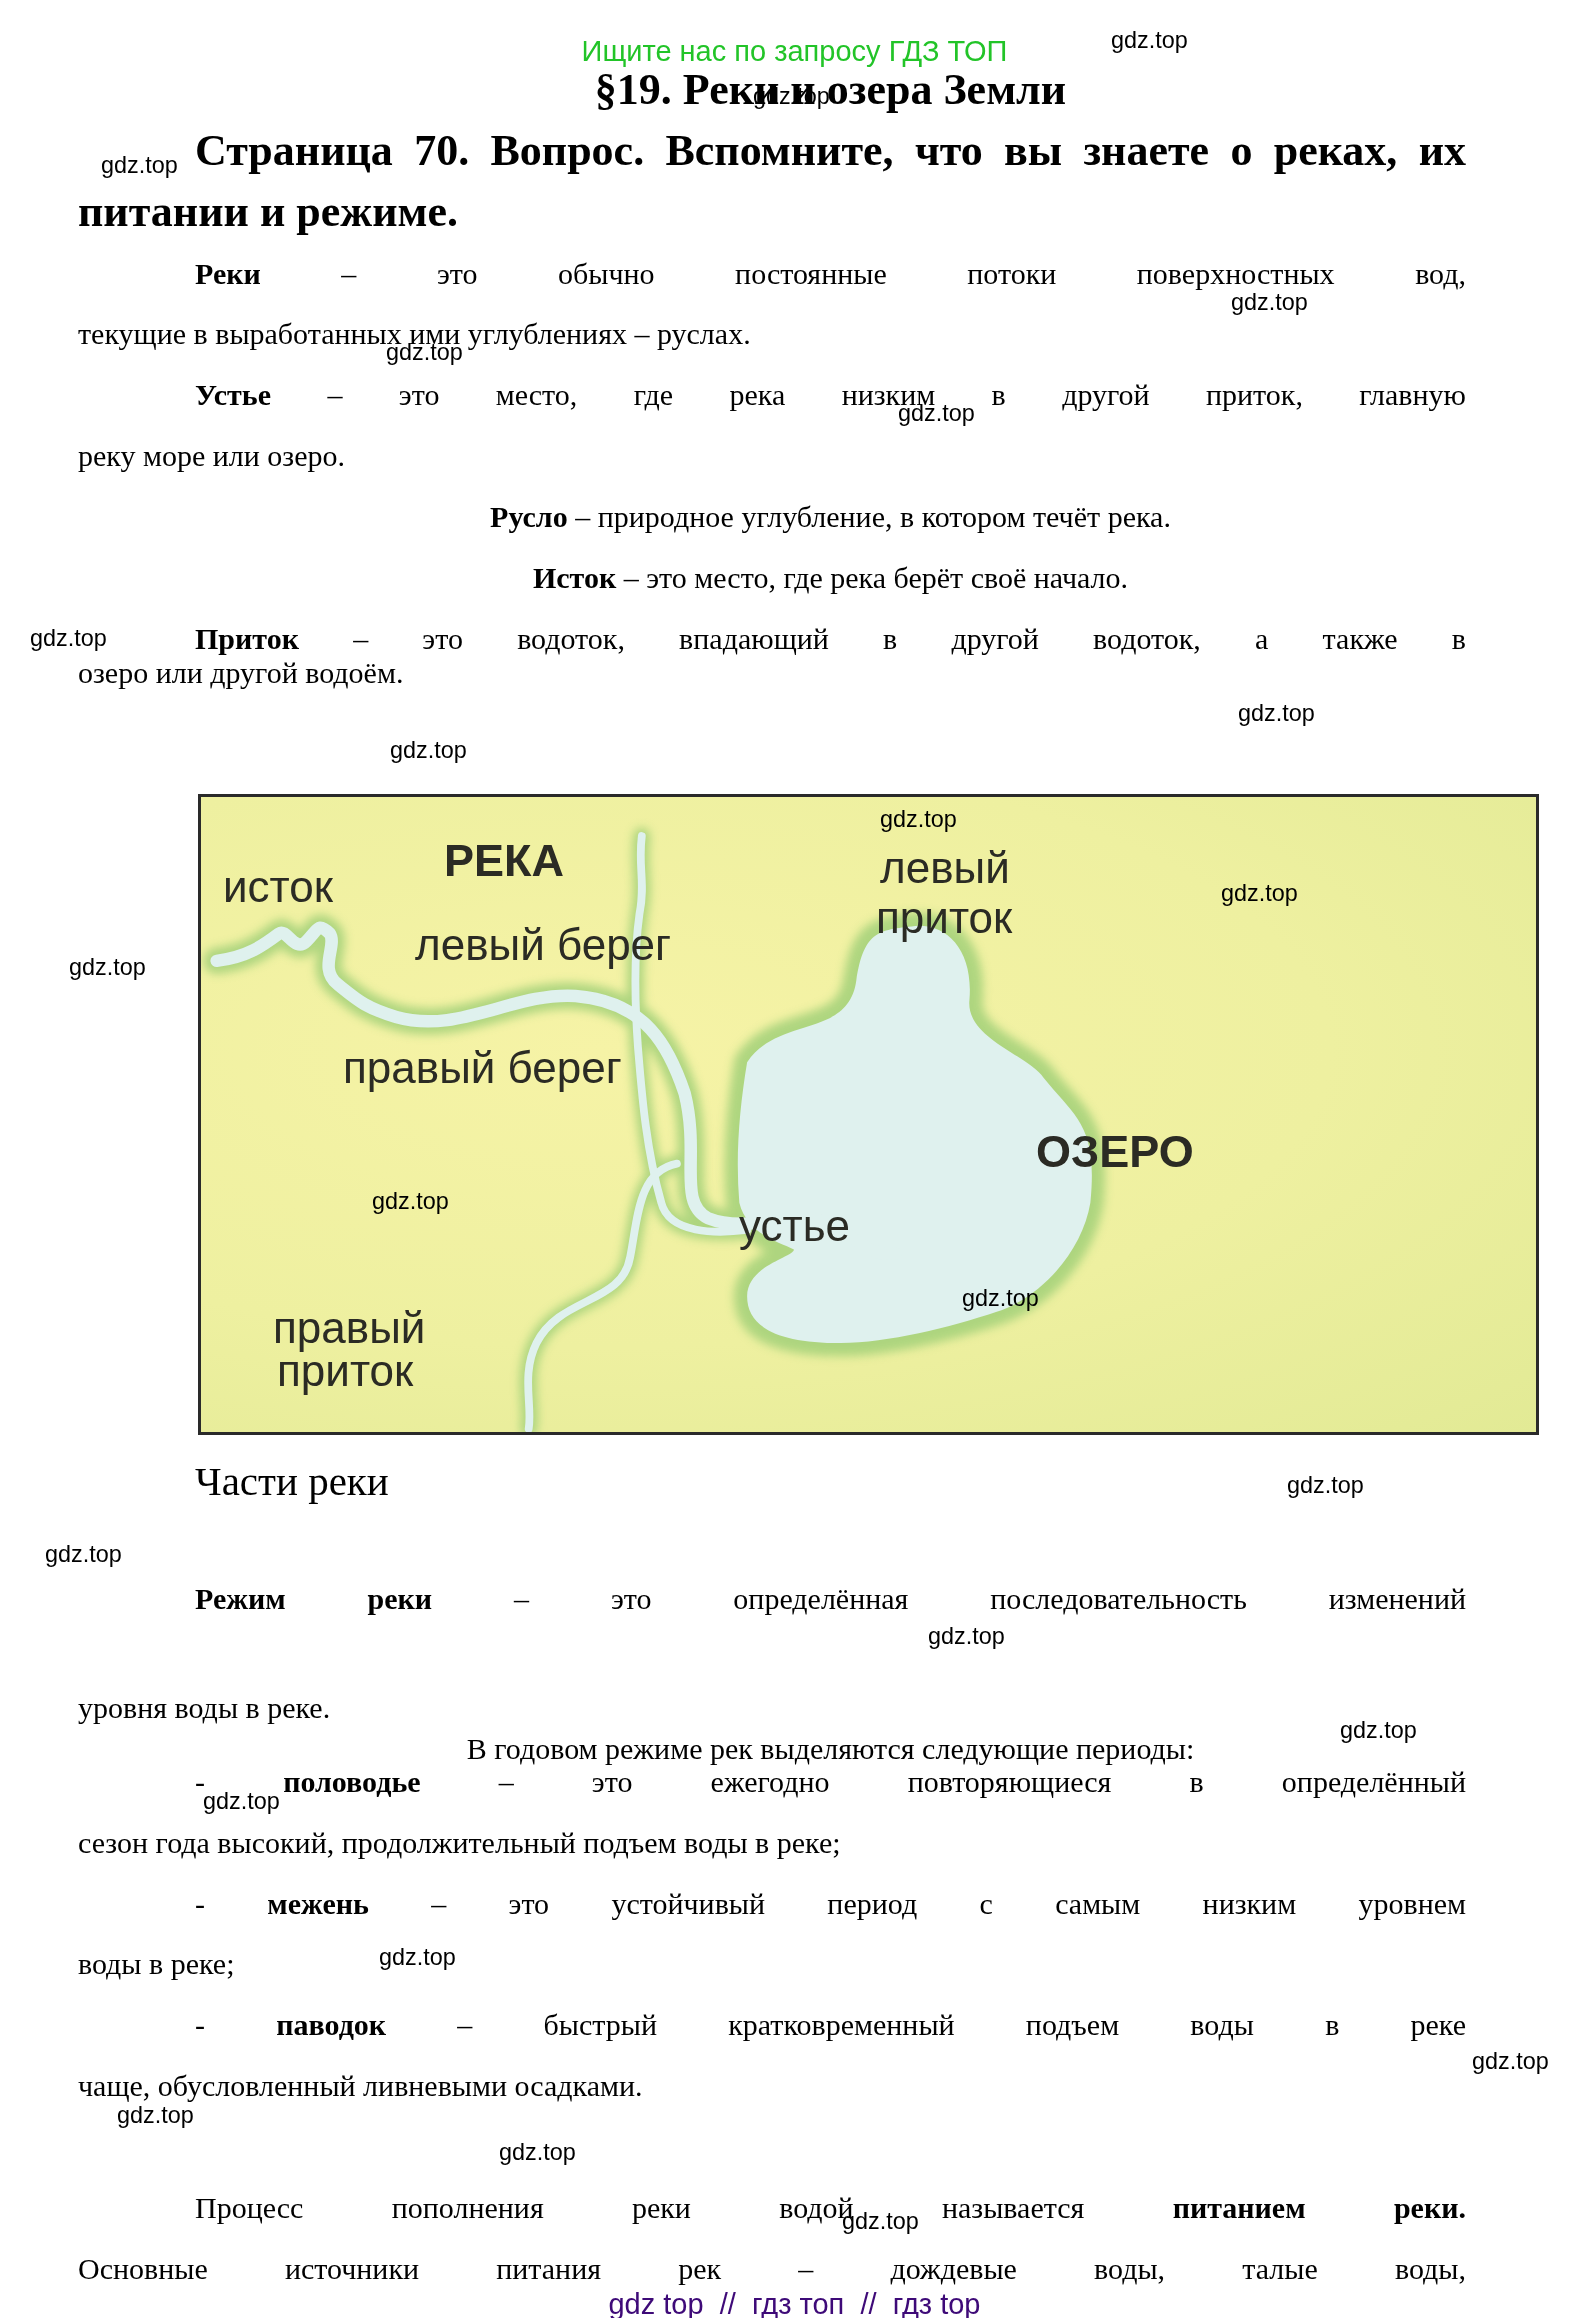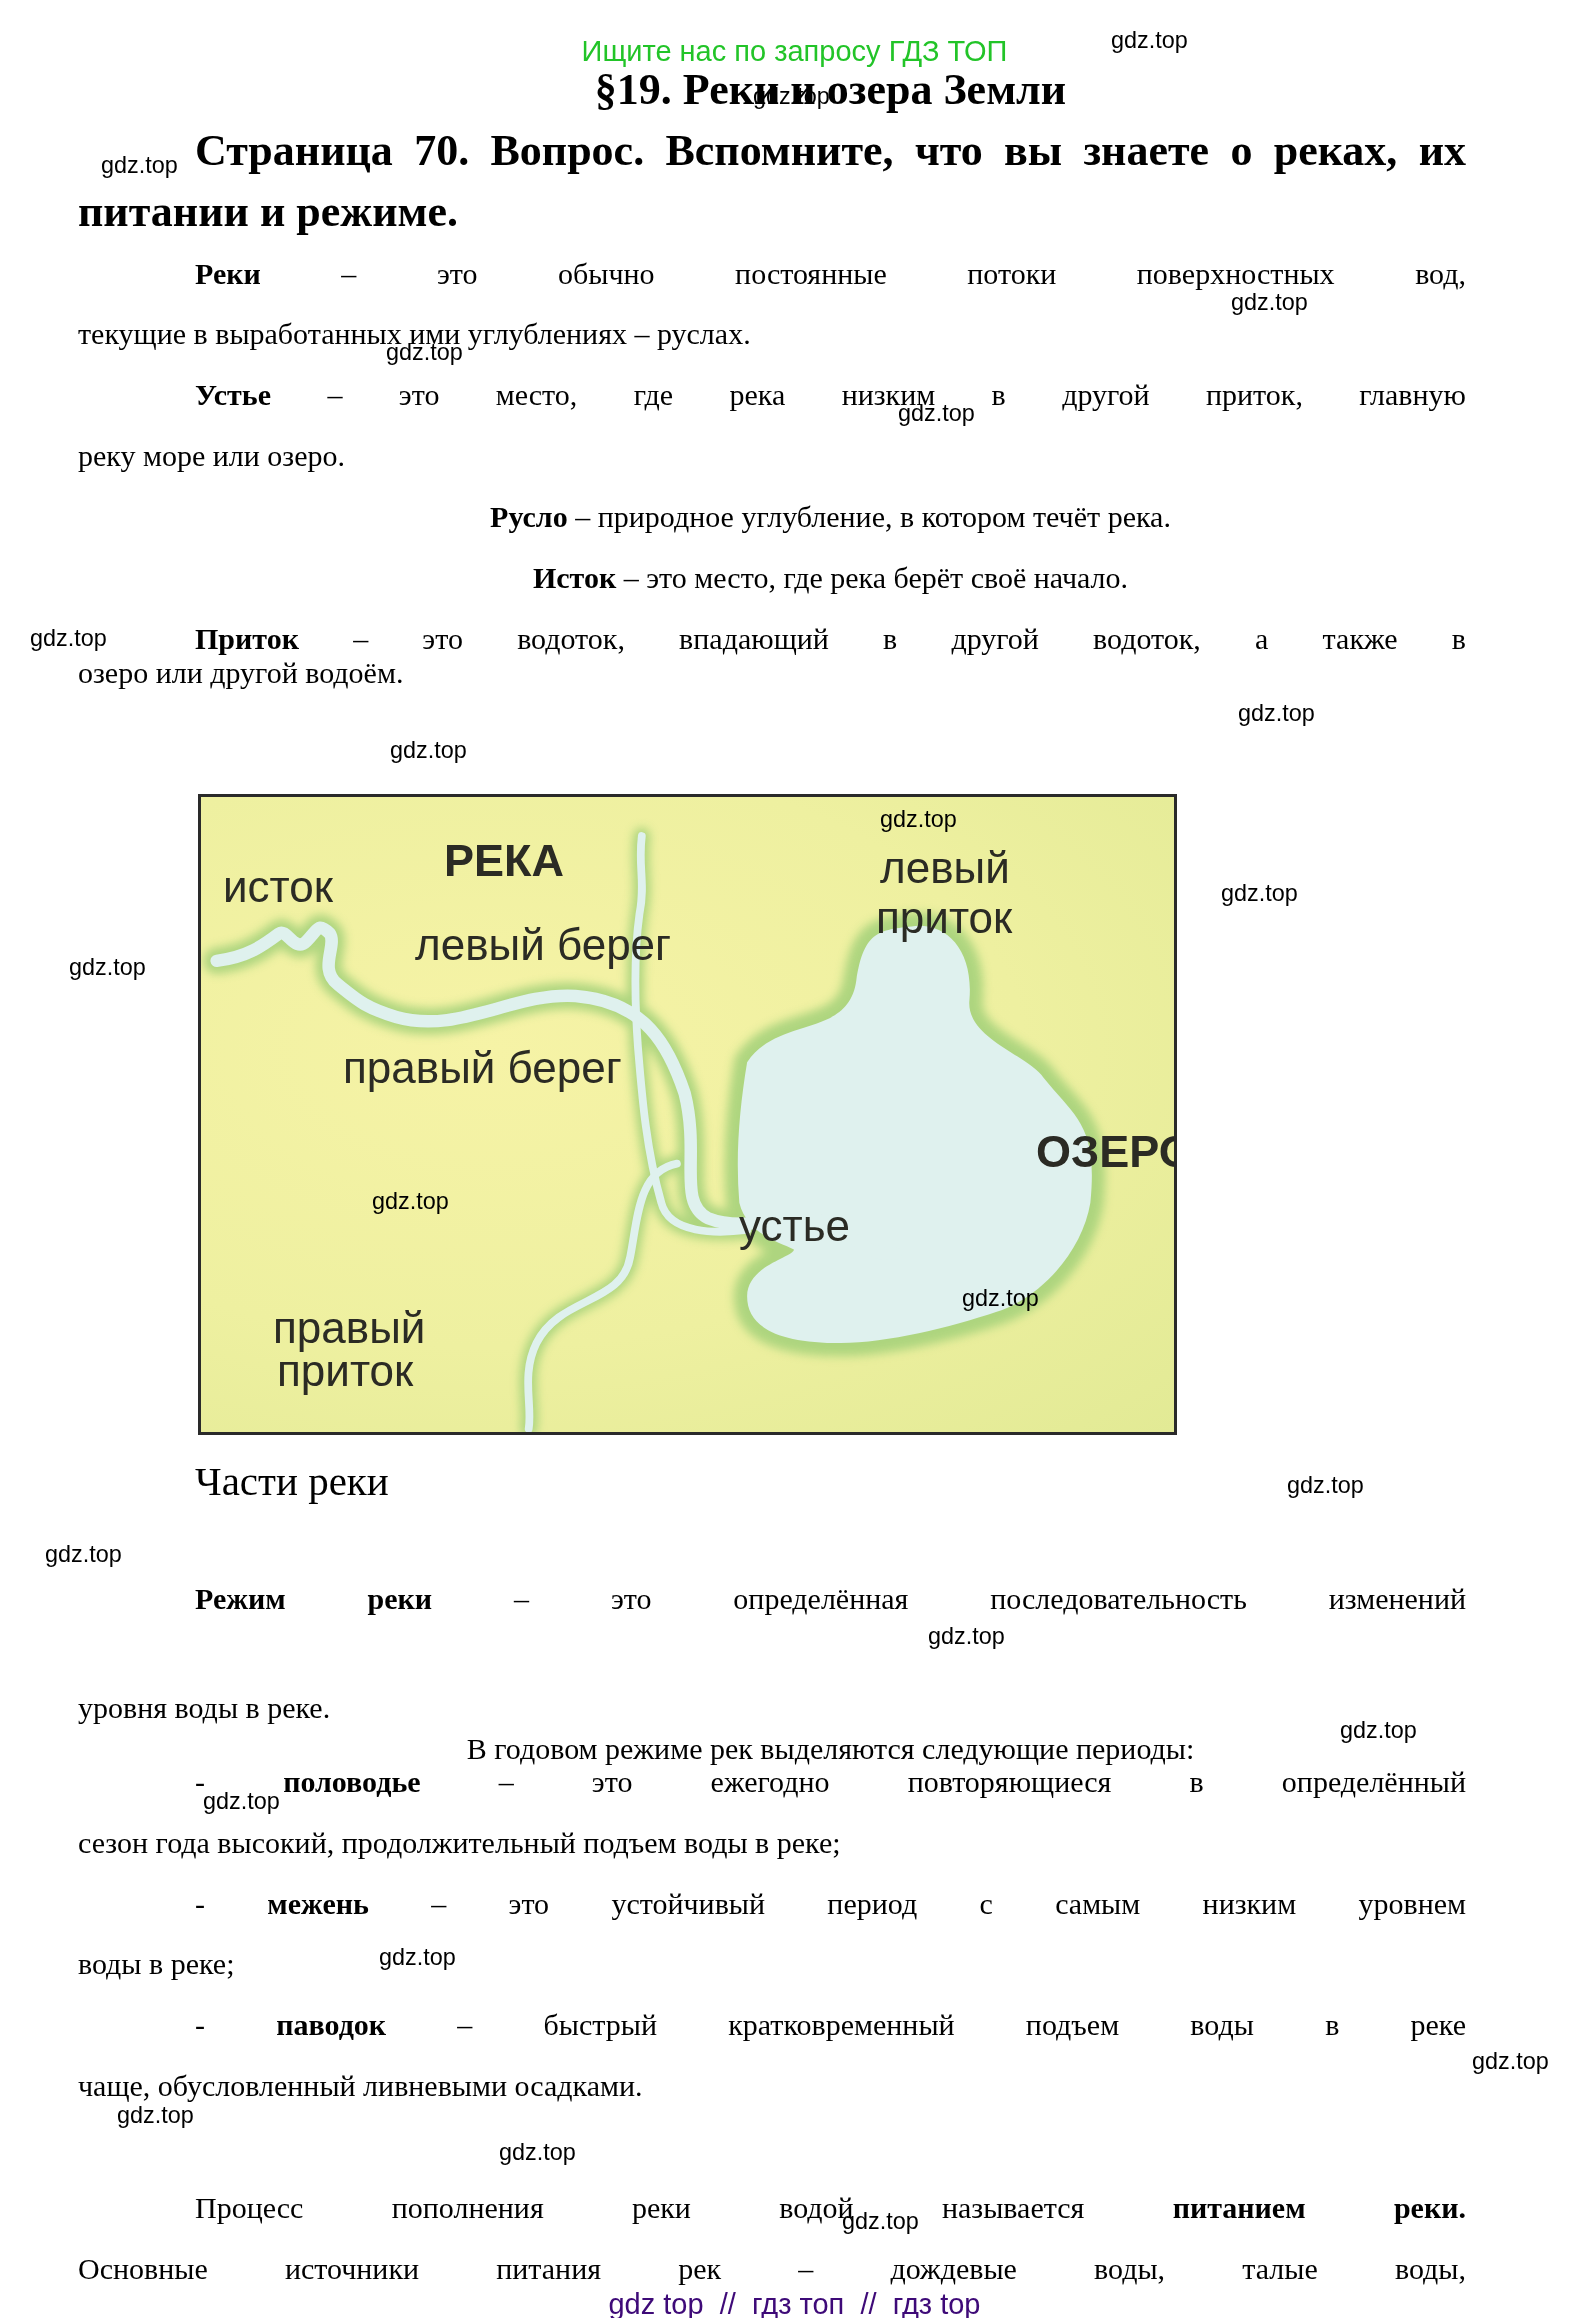--- a/index.html
+++ b/index.html
@@ -28,21 +28,21 @@
   .justify { text-align: justify; text-align-last: justify; white-space: normal; }
   .title { font-size: 44px; font-weight: bold; }
 
   .wm {
     position: absolute; font-family: "Liberation Sans", sans-serif;
     font-size: 23.4px; color: #000; line-height: 26.5px; white-space: nowrap;
   }
 
   
   #map {
-    position: absolute; left: 198px; top: 794px; width: 979px; height: 641px;
+    position: absolute; left: 198px; top: 794px; width: 1341px; height: 641px;
     border: 3.1px solid #2a2a2a; box-sizing: border-box;
     background: radial-gradient(ellipse at 30% 40%, #f6f3a6 0%, #eef0a0 55%, #e2ea95 100%);
     overflow: hidden;
   }
   #map svg { position: absolute; left: 0; top: 0; }
   .maplabel {
     position: absolute; font-family: "Liberation Sans", sans-serif;
     color: #2b2b24; font-size: 44px; line-height: 45px; white-space: nowrap;
   }
   .maplabel.bold { font-weight: bold; font-size: 45px; }

